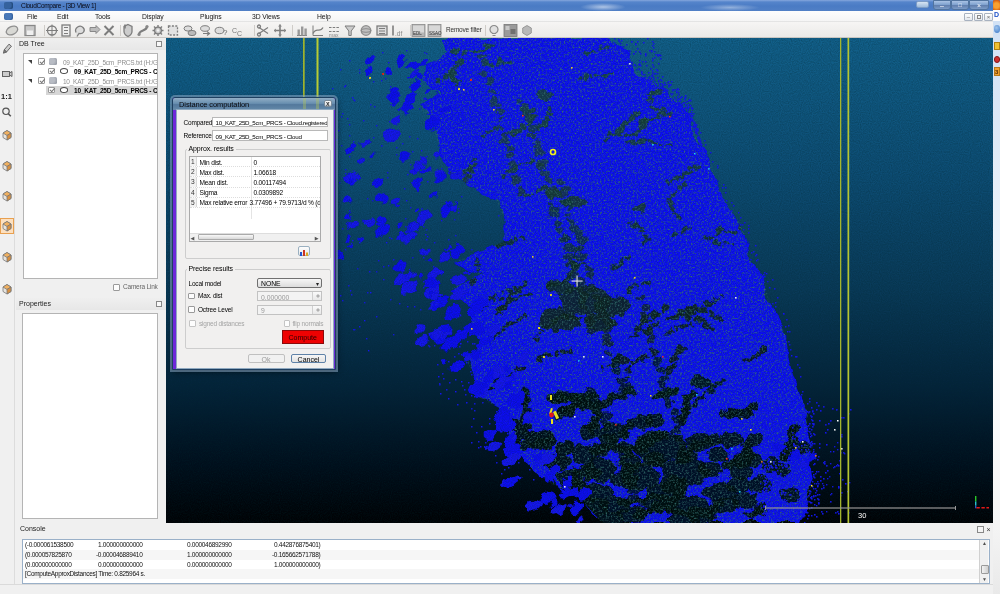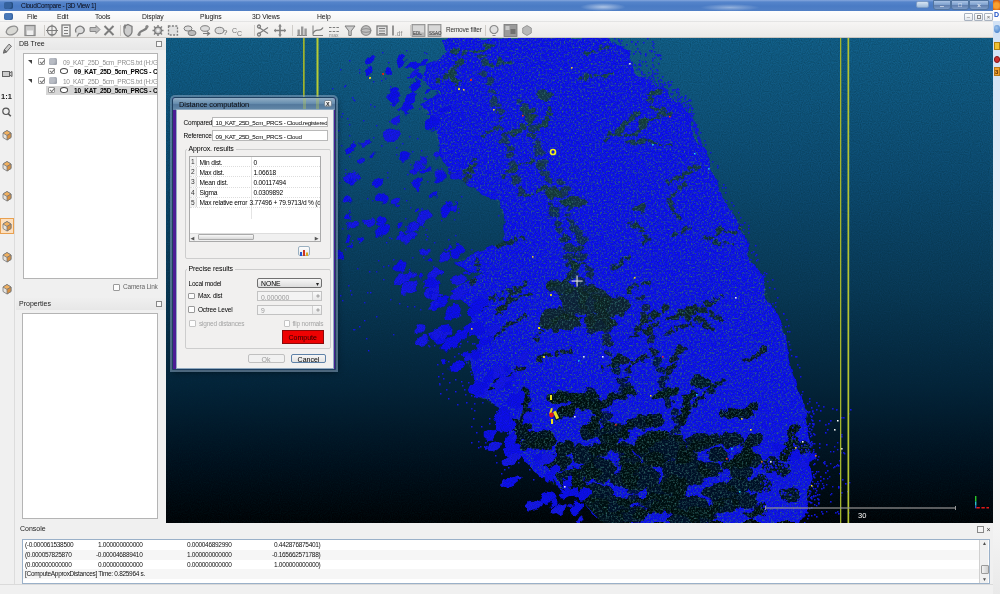--- a/index.html
+++ b/index.html
@@ -50,21 +50,21 @@
 #cscroll{left:979px;top:540px;width:9px;height:43px;background:#f0f0f0;border-left:1px solid #d0d0d0;}
 .sarr{position:absolute;left:1px;width:7px;height:7px;font-size:5px;line-height:7px;text-align:center;color:#505050;}
 #cthumb{position:absolute;left:0.5px;top:25px;width:8px;height:9px;background:linear-gradient(90deg,#f2f2f2,#cfcfcf);border:1px solid #9a9a9a;border-radius:1px;}
 #statusbar{left:0;top:584px;width:993px;height:10px;background:#f0f0f0;border-top:1px solid #dadada;}
 
 #ffstrip{left:993px;top:0;width:7px;height:594px;background:linear-gradient(180deg,#cfe0f4 0%,#dbe7f6 20%,#eef3fa 40%,#fbfcfe 60%,#f5f5f5 88%,#e9e9e9 100%);}
 
 #dlg{left:172px;top:97px;width:164px;height:273px;
  border:1px solid #1e3f60;border-radius:3px 3px 0 0;
  box-shadow:0 0 0 2px rgba(150,180,210,0.5), 1px 2px 6px rgba(0,0,0,0.55);
- background:#4c1d95;}
+ background:#6d28d9;}
 #dlgtitle{left:0;top:0;width:100%;height:11.5px;border-radius:2px 2px 0 0;
  background:linear-gradient(180deg,#91aec5 0%,#698fb0 45%,#53789c 55%,#6489a9 100%);
  font-size:7.5px;color:#08080c;}
 #dlgtitle span{position:absolute;left:6px;top:1.5px;letter-spacing:-0.1px;}
 #dlgclose{position:absolute;left:auto !important;right:3px;top:2px;width:8.5px;height:7.5px;background:linear-gradient(180deg,#fdfdfd,#d4dae0);border:1px solid #7a8a98;border-radius:2px;font-size:6.5px;line-height:6.5px;text-align:center;color:#333;font-weight:bold;}
 #dlgbody{left:3.5px;top:11.5px;width:156px;height:258px;background:#f1f0ef;outline:1px solid #8fa9c0;}
 .dlab{position:absolute;font-size:6.5px;color:#000;letter-spacing:-0.2px;white-space:nowrap;}
 .dfield{position:absolute;background:#fff;border:1px solid #b8b8b8;font-size:6.2px;color:#000;letter-spacing:-0.3px;white-space:nowrap;overflow:hidden;}
 .grp{position:absolute;border:1px solid #cdcdcd;border-radius:2px;}
 .grplab{position:absolute;font-size:7px;color:#000;background:#f1f0ef;padding:0 2px;letter-spacing:-0.1px;}

